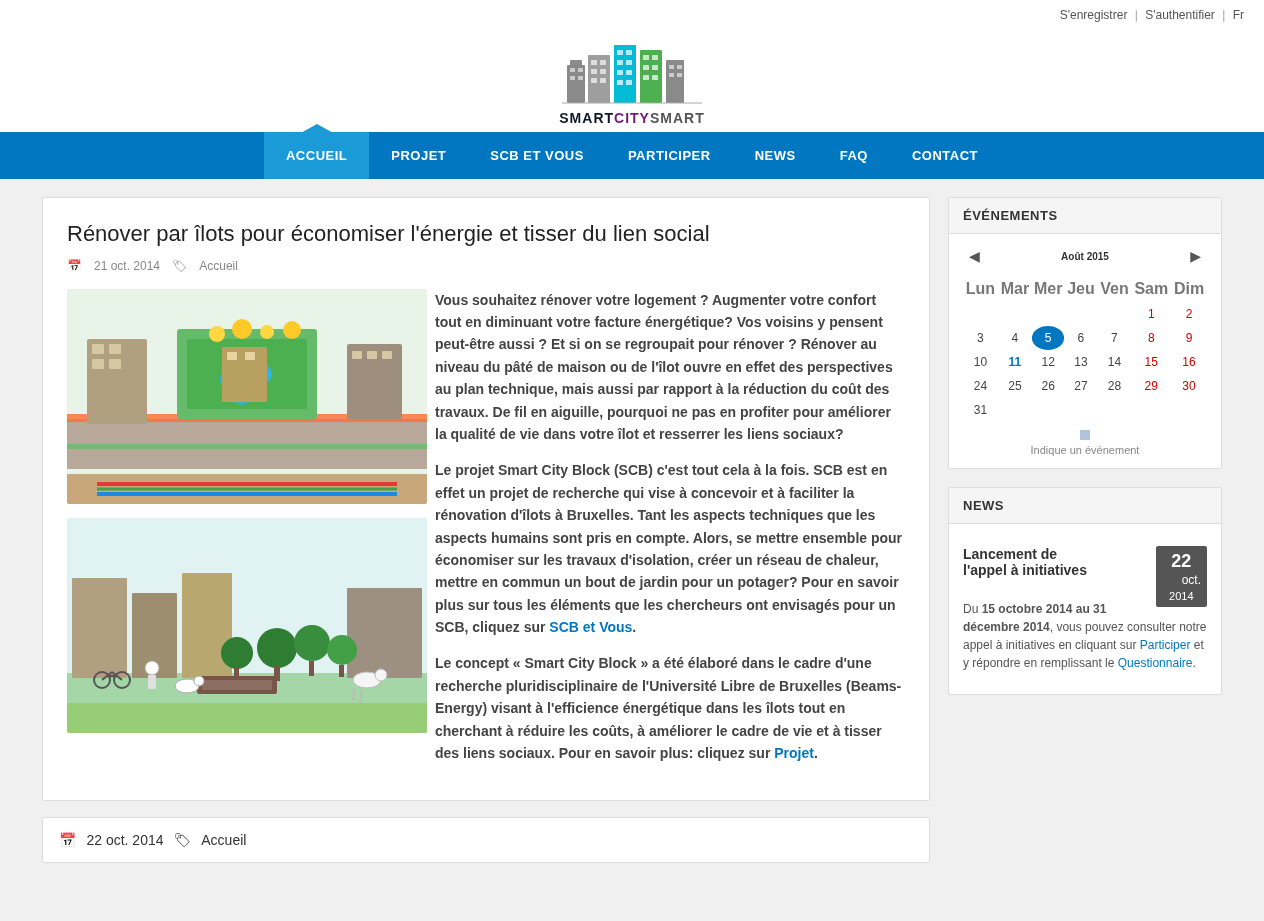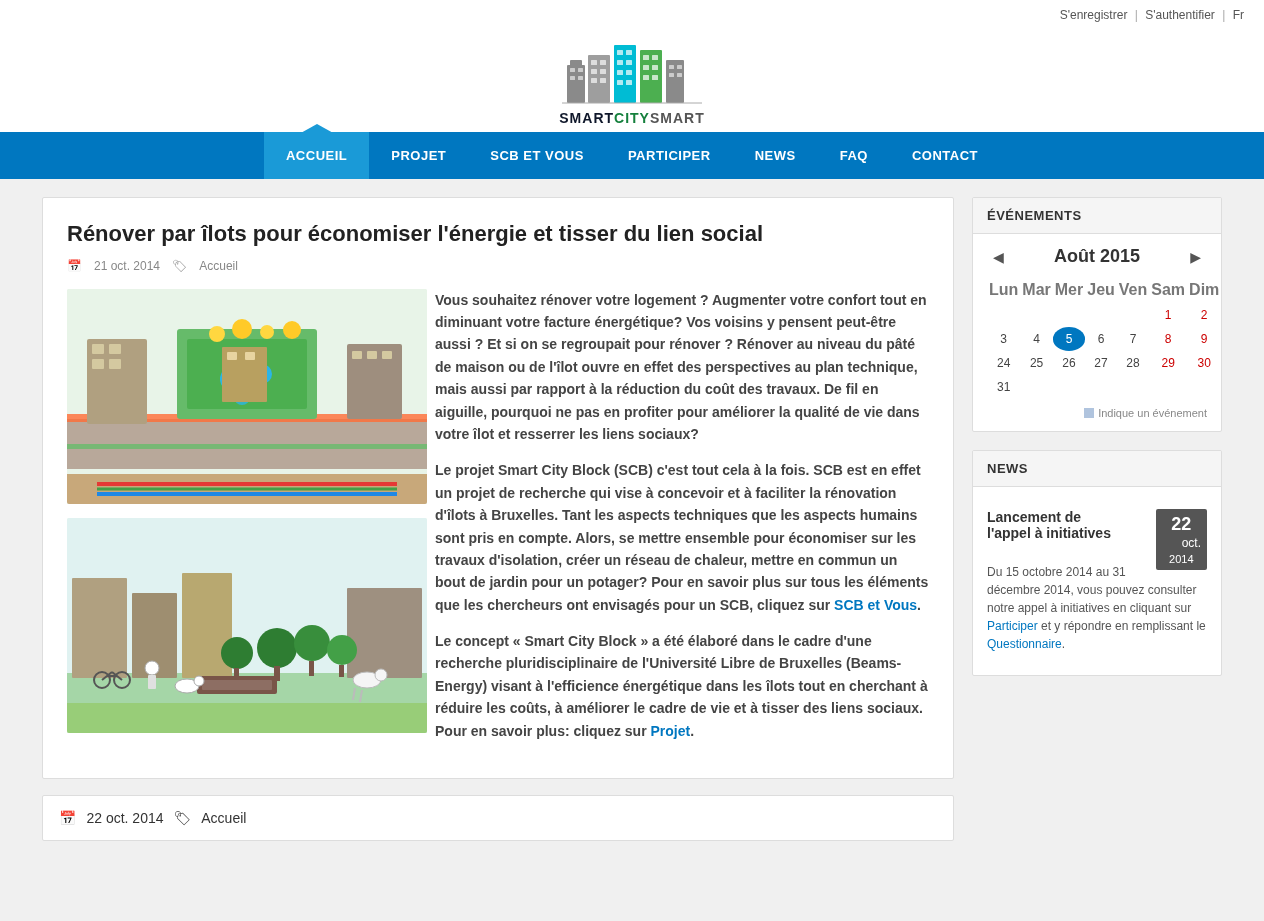--- a/index.html
+++ b/index.html
@@ -27,21 +27,21 @@
       position: relative;
     }
     .logo-text {
       text-align: center;
       font-size: 14px;
       font-weight: bold;
       letter-spacing: 1px;
       margin-top: 2px;
     }
     .logo-text .smart { color: #0f172a; }
-    .logo-text .city { color: #15803d; }
+    .logo-text .city { color: #701a75; }
     .logo-text .block { color: #555; }
 
     
     .nav-bar {
       background: #0077c0;
       display: flex;
       justify-content: center;
       align-items: stretch;
       position: relative;
     }
@@ -88,21 +88,21 @@
     }
     .article-card {
       background: #fff;
       border: 1px solid #ddd;
       border-radius: 2px;
       padding: 22px 24px;
       margin-bottom: 16px;
     }
     .article-title {
       font-size: 22px;
-      font-weight: bold;
+      font-weight: normal;
       color: #222;
       line-height: 1.3;
       margin-bottom: 10px;
     }
     .article-meta {
       font-size: 12px;
       color: #888;
       margin-bottom: 16px;
       display: flex;
       align-items: center;
@@ -149,21 +149,21 @@
       border: 1px solid #ddd;
       border-radius: 2px;
       padding: 14px 16px;
       display: flex;
       align-items: center;
       gap: 10px;
     }
 
     
     .sidebar {
-      width: 250px;
+      width: 274px;
       flex-shrink: 0;
     }
     .sidebar-widget {
       background: #fff;
       border: 1px solid #ddd;
       border-radius: 2px;
       margin-bottom: 18px;
       overflow: hidden;
     }
     .widget-title {
@@ -179,21 +179,21 @@
     .widget-body { padding: 12px 14px; }
 
     
     .calendar-nav {
       display: flex;
       align-items: center;
       justify-content: space-between;
       margin-bottom: 10px;
     }
     .cal-month {
-      font-size: 18px;
+      font-size: 10px;
       font-weight: bold;
       color: #333;
     }
     .cal-arrow {
       background: none;
       border: none;
       cursor: pointer;
       color: #555;
       font-size: 14px;
       padding: 2px 6px;
@@ -229,20 +229,21 @@
     .calendar-grid td.red { color: #c00; }
     .cal-legend {
       font-size: 11px;
       color: #888;
       text-align: right;
       margin-top: 8px;
       display: flex;
       align-items: center;
       justify-content: flex-end;
       gap: 4px;
+      flex-direction: column;
     }
     .cal-legend-box {
       width: 10px;
       height: 10px;
       background: #b0c4de;
       display: inline-block;
     }
 
     
     .news-item { padding: 10px 0; border-bottom: 1px solid #eee; }
@@ -266,21 +267,21 @@
       color: #333;
       margin-bottom: 22px;
     }
     .news-item-text {
       font-size: 12px;
       color: #555;
       line-height: 1.5;
       clear: none;
     }
     .news-item-text a { color: #0077c0; text-decoration: none; }
-    .news-item-text strong { font-weight: normal; }
+    .news-item-text strong { font-weight: bold; }
 
     
     .illustration-svg {
       width: 100%;
       height: 100%;
     }
   </style>
 </head>
 <body>
 
@@ -509,20 +510,29 @@
             <tr>
               <td>3</td>
               <td>4</td>
               <td class="today">5</td>
               <td>6</td>
               <td>7</td>
               <td class="red">8</td>
               <td class="red">9</td>
             </tr>
             <tr>
+              <td>10</td>
+              <td class="event">11</td>
+              <td>12</td>
+              <td>13</td>
+              <td>14</td>
+              <td class="red">15</td>
+              <td class="red">16</td>
+            </tr>
+            <tr>
               <td>24</td>
               <td>25</td>
               <td>26</td>
               <td>27</td>
               <td>28</td>
               <td class="red">29</td>
               <td class="red">30</td>
             </tr>
             <tr>
               <td>31</td>

